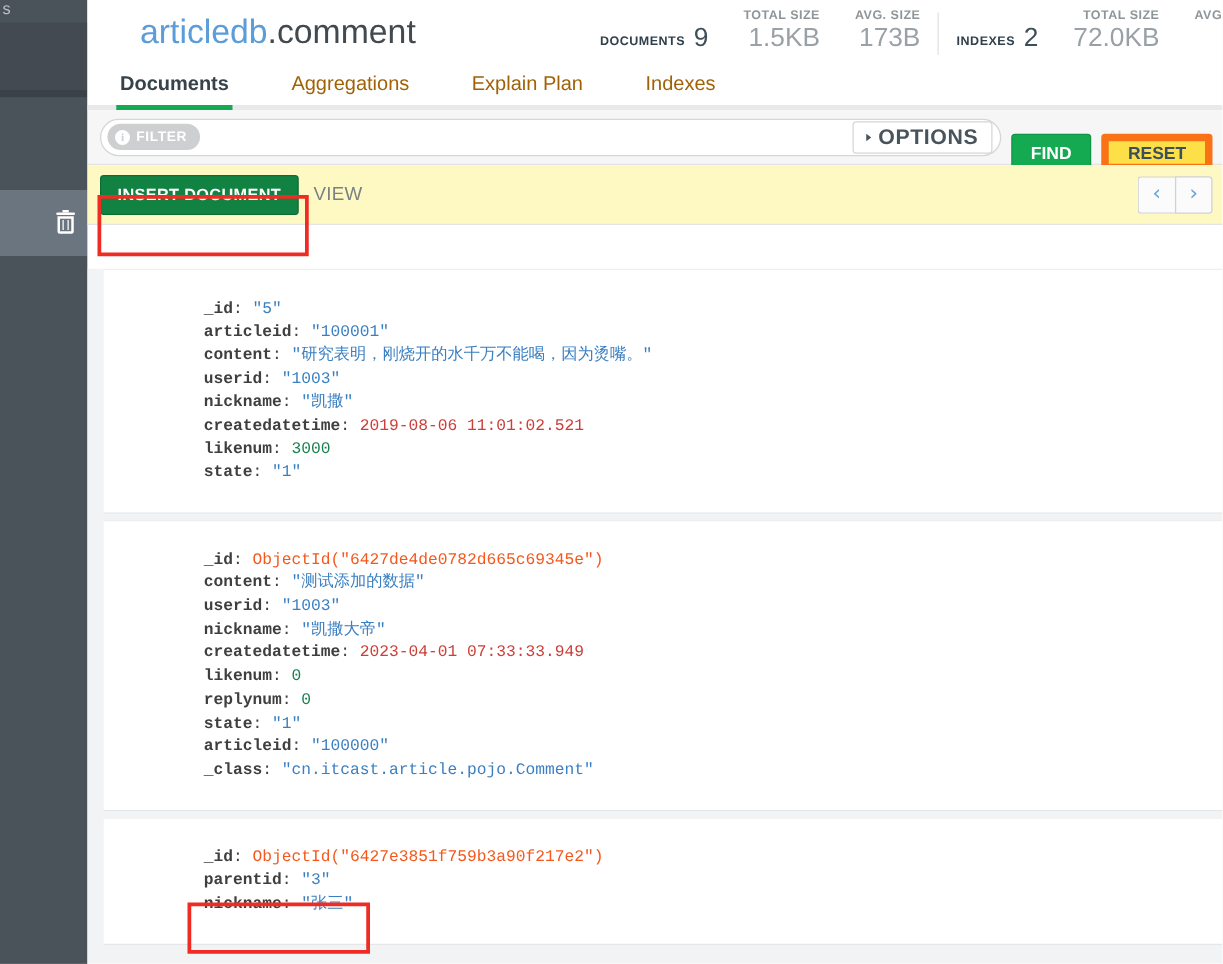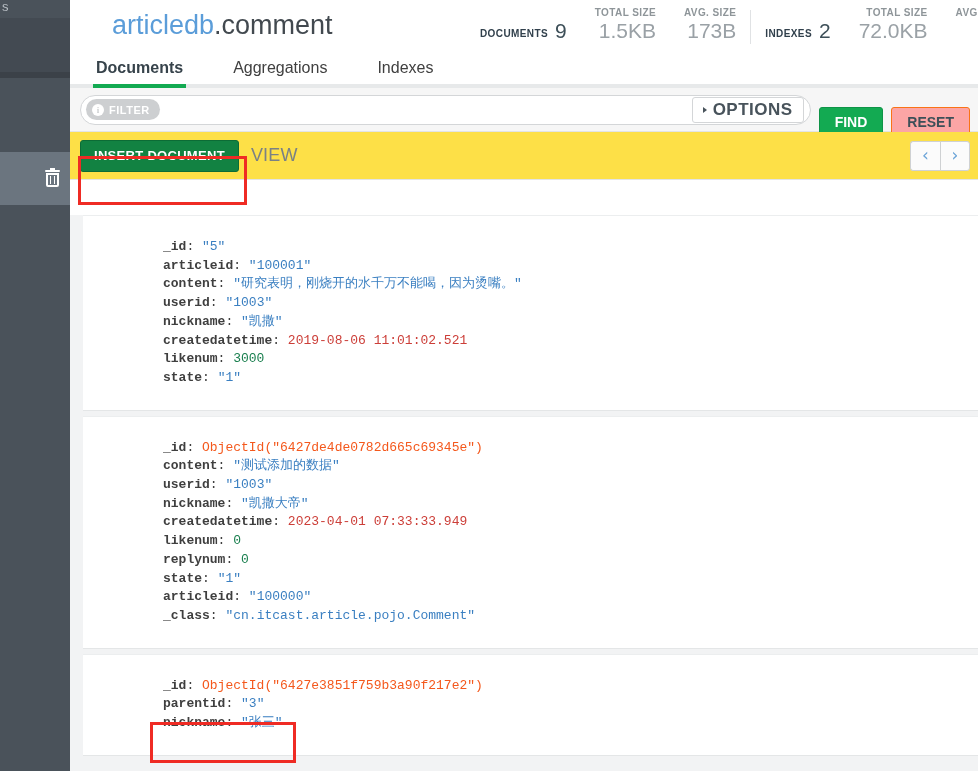--- a/index.html
+++ b/index.html
@@ -217,21 +217,21 @@
   .tabbar {
     height: 38px;
     position: relative;
     display: flex;
     align-items: center;
     padding-left: 26px;
     background: #ffffff;
   }
   .tab {
     font-size: 16px;
-    color: #404040;
+    color: #a16207;
     margin-right: 50px;
     line-height: 36px;
     position: relative;
     height: 38px;
     cursor: pointer;
     white-space: nowrap;
   }
   .tab.active {
     color: #37434b;
     font-weight: bold;
@@ -355,29 +355,29 @@
     margin-left: 8px;
     white-space: nowrap;
     margin-top: 24px;
   }
   .btn-find {
     background: #13aa52;
     border: 1px solid #0f9447;
     color: #ffffff;
   }
   .btn-reset {
-    background: #fca5a5;
-    border: 1px solid #f97316;
+    background: #fde047;
+    border: 6px solid #f97316;
     color: #3d4f58;
   }
 
   
   .action-row {
     height: 48px;
-    background: #fde047;
+    background: #fef9c3;
     border-bottom: 1px solid #e2e4e5;
     display: flex;
     align-items: center;
     padding: 0 8px 0 10px;
     box-sizing: border-box;
     position: relative;
   }
   .btn-insert {
     background: #128242;
     border: 1px solid #0c6c36;
@@ -387,21 +387,21 @@
     font-weight: bold;
     letter-spacing: 0.3px;
     height: 32px;
     display: flex;
     align-items: center;
     padding: 0 13px;
     cursor: pointer;
     box-sizing: border-box;
   }
   .view-label {
-    font-size: 18px;
+    font-size: 15px;
     color: #7a8185;
     margin: 0 8px 0 12px;
     letter-spacing: 0.2px;
   }
   .toggle-group {
     display: flex;
   }
   .toggle-btn {
     height: 29px;
     border: 1px solid #cfd1d3;
@@ -625,20 +625,23 @@
     <div class="tabbar">
       <div class="tabbar-rule"></div>
       <div class="tab active">
         <span>Documents</span>
         <span class="underline"></span>
       </div>
       <div class="tab">
         <span>Aggregations</span>
       </div>
       <div class="tab">
+        <span>Explain Plan</span>
+      </div>
+      <div class="tab">
         <span>Indexes</span>
       </div>
     </div>
 
     <div class="filter-row">
       <div class="filter-box">
         <div class="filter-badge">
           <span class="info-icon">i</span>
           <span class="filter-badge-text">FILTER</span>
         </div>

